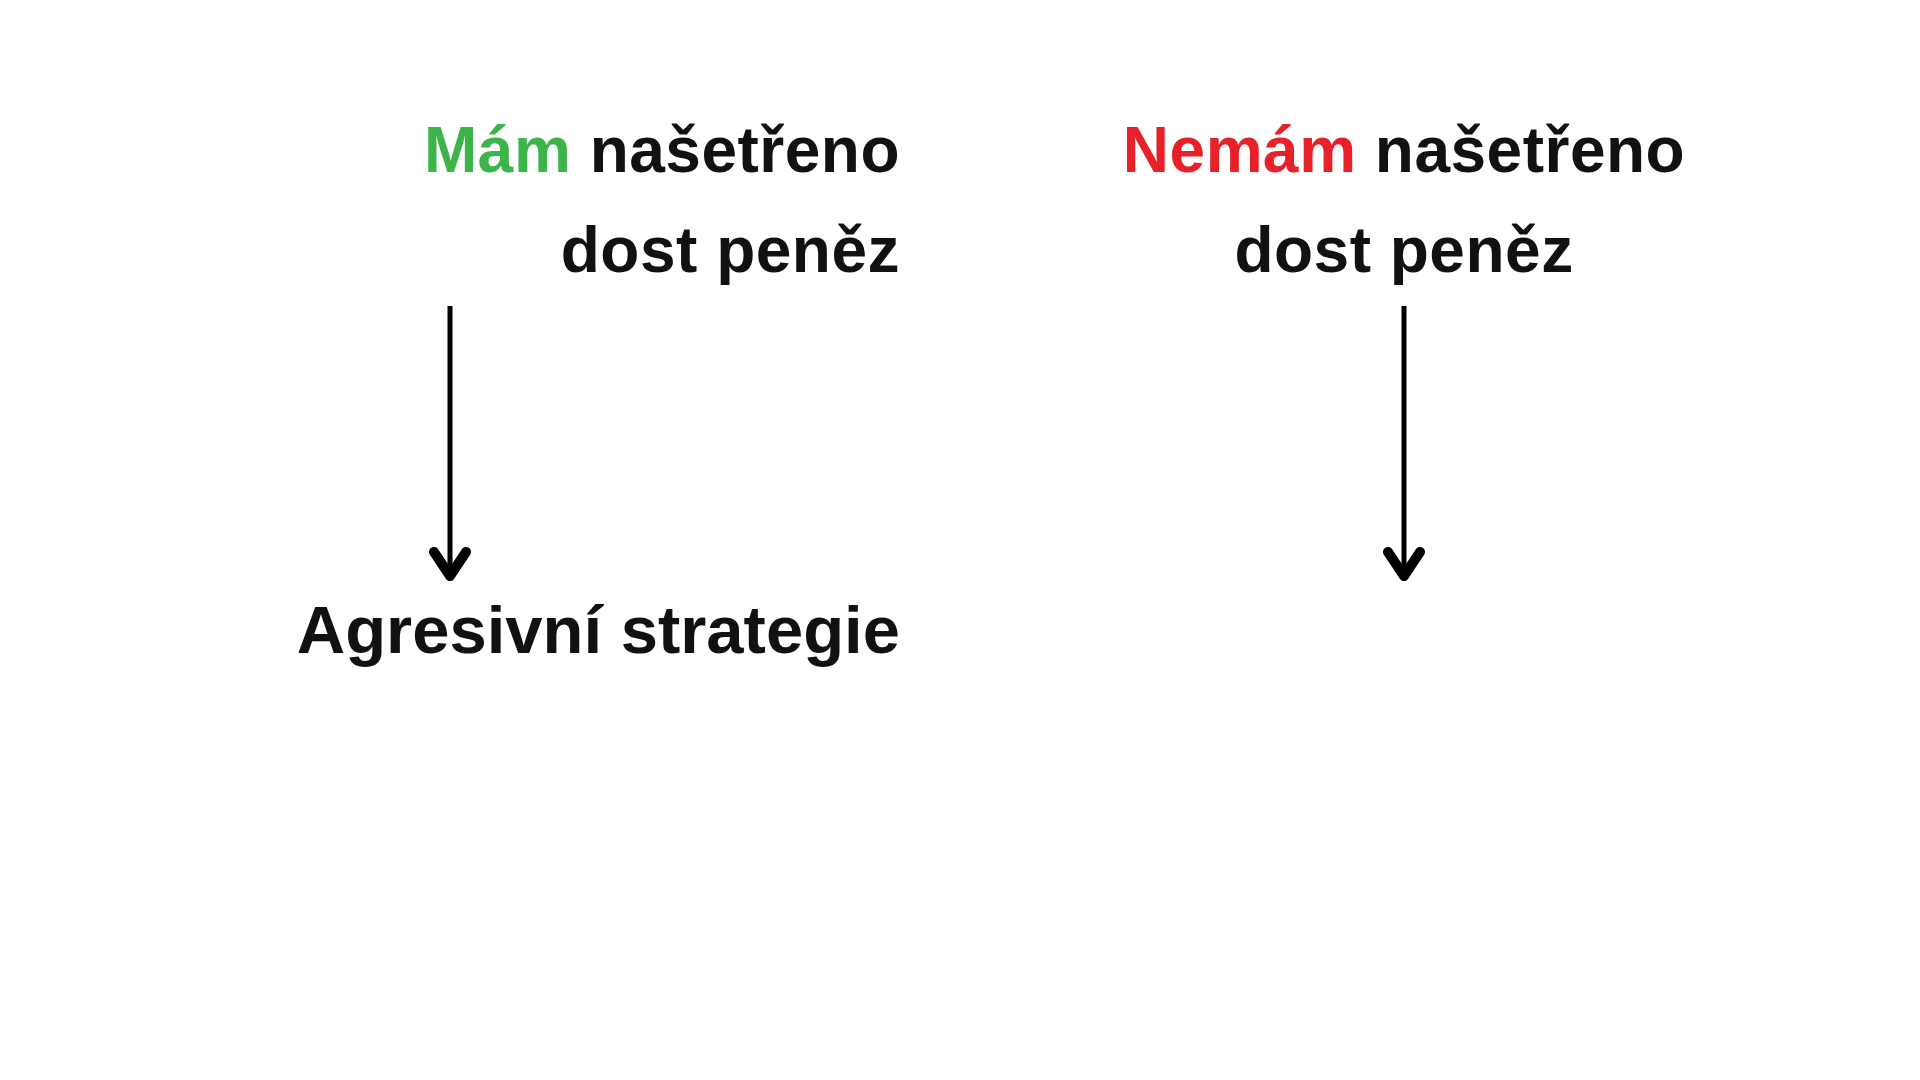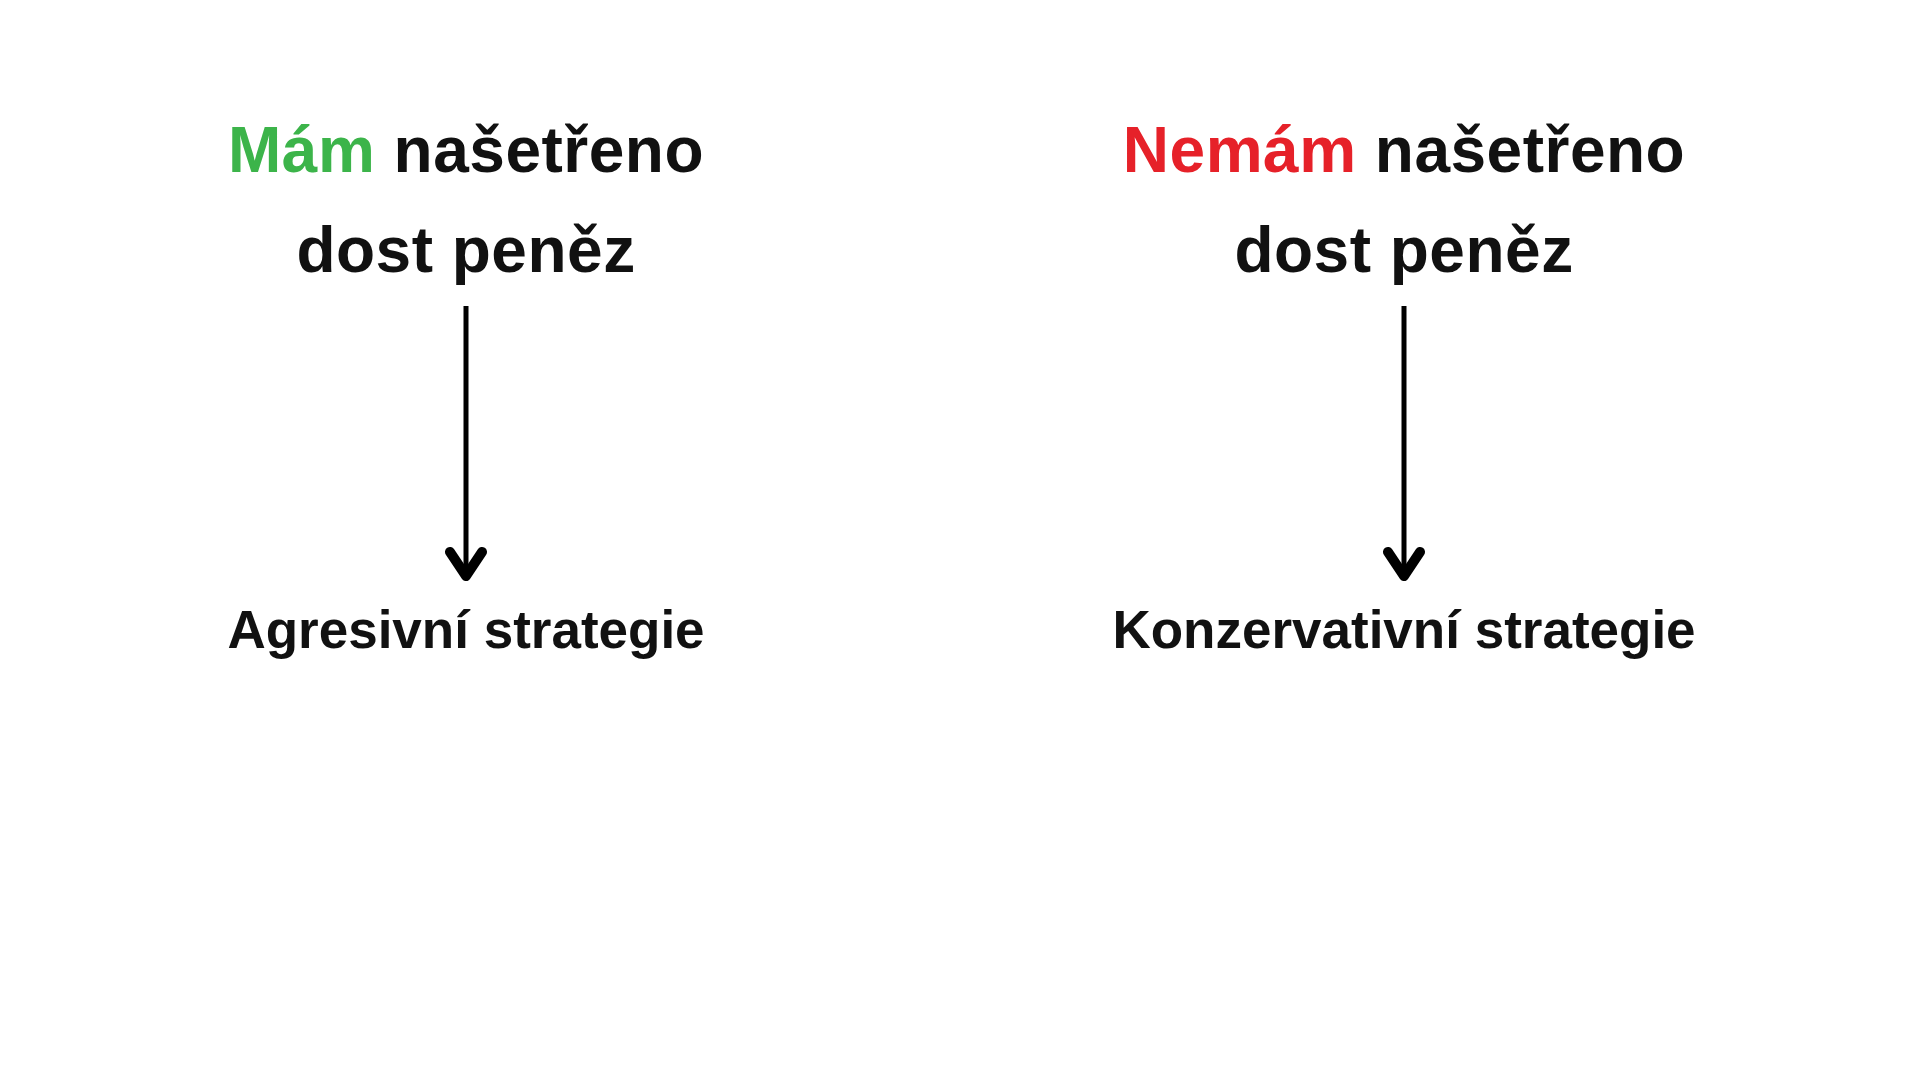--- a/index.html
+++ b/index.html
@@ -13,21 +13,21 @@
     height: 1080px;
     background: #ffffff;
     overflow: hidden;
     font-family: "Liberation Sans", "DejaVu Sans", sans-serif;
   }
   .column {
     position: absolute;
     top: 0;
     text-align: center;
   }
-  .column.left  { left: 16px;   width: 900px; }
+  .column.left  { left: 0px;   width: 900px; text-align: right; }
   .column.right { left: 924px; width: 960px; }
 
   .heading {
     margin-top: 100px;
     font-size: 64px;
     line-height: 100px;
     font-weight: 700;
     color: #111111;
     letter-spacing: 0.5px;
   }
@@ -35,21 +35,21 @@
 
   .arrow-wrap {
     height: 280px;
     margin-top: 4px;
     display: flex;
     justify-content: center;
   }
 
   .result {
     margin-top: 6px;
-    font-size: 53px;
+    font-size: 67px;
     line-height: 80px;
     font-weight: 700;
     color: #111111;
     letter-spacing: 0px;
     white-space: nowrap;
   }
 </style>
 </head>
 <body>
 
@@ -73,16 +73,15 @@
     <div class="heading">
       <span class="hl" style="color: rgb(230, 33, 41);">Nemám</span><span> našetřeno</span><br>
       <span>dost peněz</span>
     </div>
     <div class="arrow-wrap">
       <svg width="44" height="280" viewBox="0 0 44 280" aria-hidden="true">
         <line x1="22" y1="2" x2="22" y2="270" stroke="#000000" stroke-width="5"></line>
         <path d="M6 248 L22 272 L38 248" fill="none" stroke="#000000" stroke-width="10" stroke-linecap="round" stroke-linejoin="round"></path>
       </svg>
     </div>
-    <div class="result">Konzervativní strategie</div>
   </div>
 
 </div>
 
 </body></html>

